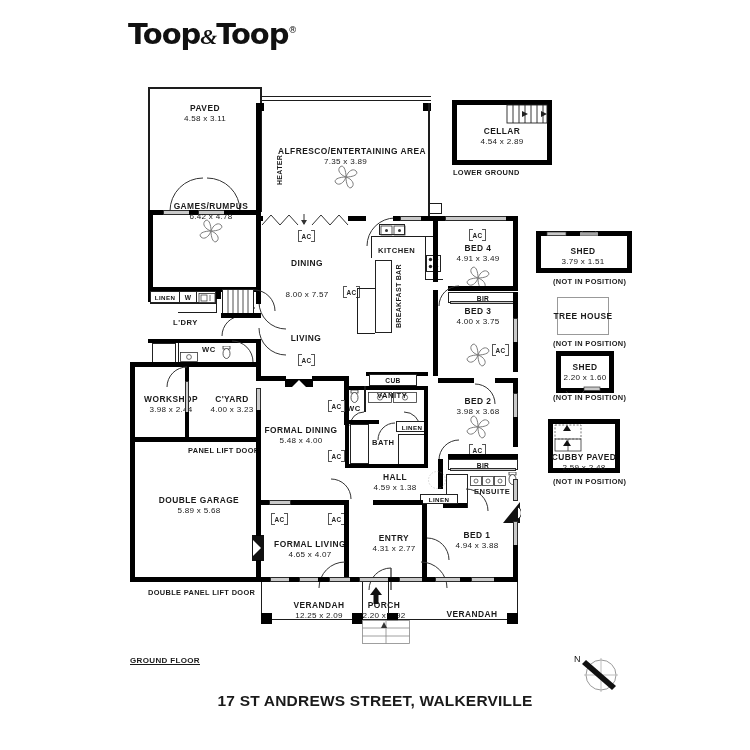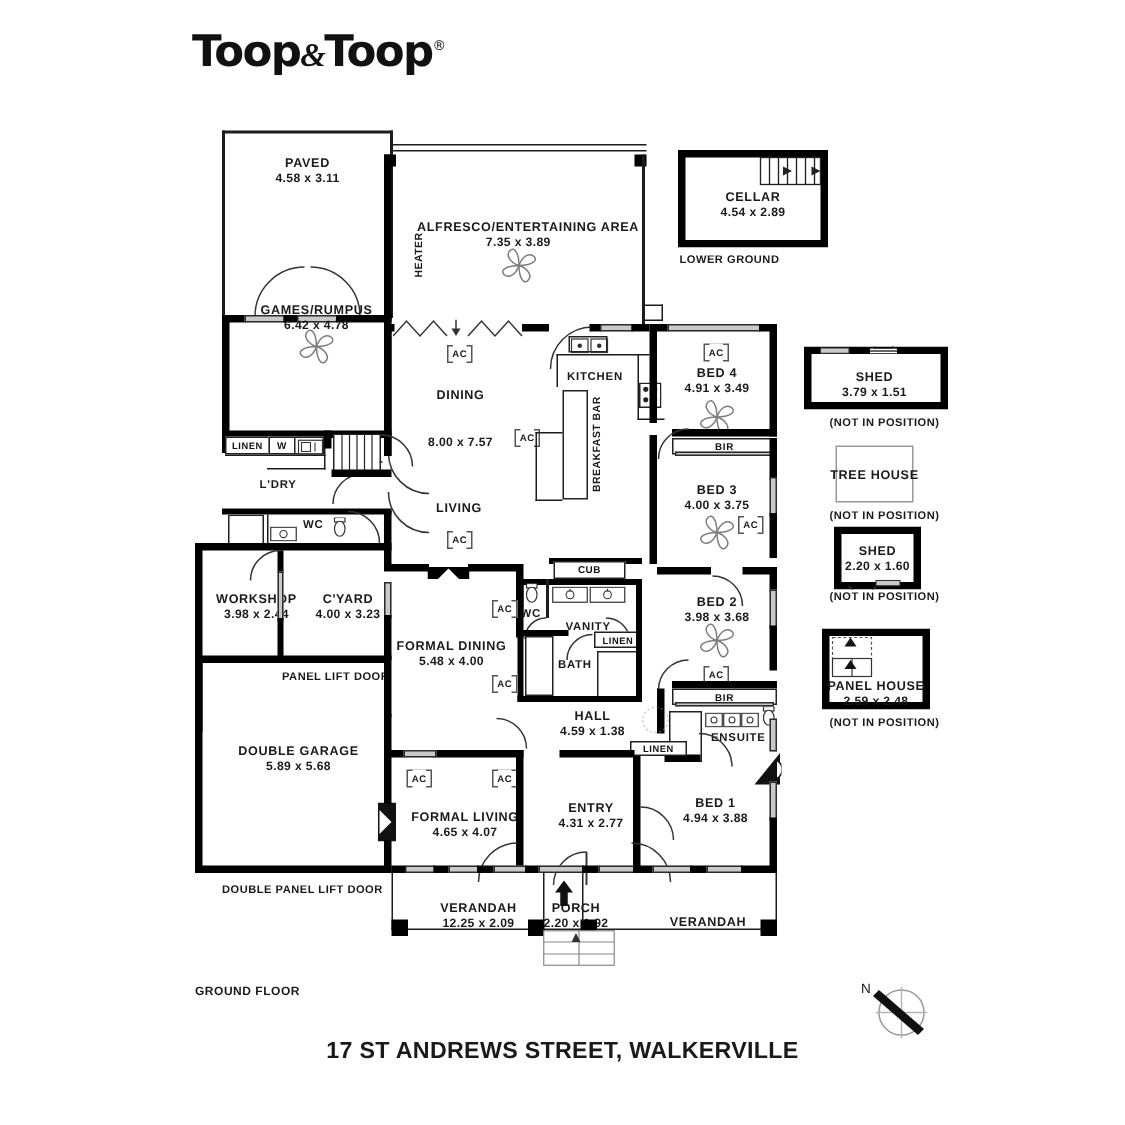--- a/index.html
+++ b/index.html
@@ -23,21 +23,21 @@
   }
   .logo .amp{font-size:22px;font-family:"Liberation Serif",serif;font-style:italic;}
   .logo .reg{font-size:9px;vertical-align:super;font-weight:normal;letter-spacing:0;}
 
   
   .w{position:absolute;background:#000;}      
   .wt{position:absolute;background:#1d1d1d;}  
   .gl{position:absolute;background:#c9c9c9;border:1px solid #2b2b2b;box-sizing:border-box;} 
   .rm{position:absolute;text-align:center;line-height:1.25;white-space:nowrap;}
   .rn{font-size:8.4px;font-weight:bold;letter-spacing:.45px;display:block;}
-  .rd{font-size:8.1px;font-weight:bold;letter-spacing:.25px;display:block;}
+  .rd{font-size:8.1px;font-weight:normal;letter-spacing:.25px;display:block;}
   .tiny{font-size:7px;font-weight:bold;letter-spacing:.3px;}
   .note{position:absolute;font-size:7.4px;font-weight:bold;letter-spacing:.35px;white-space:nowrap;}
   .lbl{position:absolute;font-size:7.6px;font-weight:bold;letter-spacing:.5px;white-space:nowrap;}
 
   
   .ac{position:absolute;width:17px;height:12px;border:1px solid #555;
       font-size:6.4px;font-weight:bold;text-align:center;line-height:12px;
       letter-spacing:.4px;color:#222;box-sizing:border-box;background:#fff;}
   .ac::before,.ac::after{content:"";position:absolute;background:#fff;}
   .ac::before{left:3px;right:3px;top:-1.5px;height:3px;}
@@ -249,21 +249,21 @@
   </div>
 
   <div class="box" style="left:448px;top:292px;width:70px;height:11px;line-height:11px;">
     <span>BIR</span>
   </div>
   <div class="gl" style="left:450px;top:301px;width:66px;height:2.5px;"></div>
 
   <div class="w" style="left:513px;top:292px;width:5px;height:28px;"></div>
   <div class="gl" style="left:513px;top:318px;width:5px;height:26px;"></div>
   <div class="w" style="left:513px;top:342px;width:5px;height:30px;"></div>
-  <div class="rm" style="left:442px;top:321px;width:72px;">
+  <div class="rm" style="left:442px;top:306px;width:72px;">
     <span class="rn">BED 3</span>
     <span class="rd">4.00 x 3.75</span>
   </div>
   <div class="ac" style="left:492px;top:344px;"><span>AC</span></div>
   <div class="fan" style="left:465px;top:342px;">
     <svg width="26" height="26" viewBox="0 0 26 26">
       <g fill="none" stroke="#7d7d7d" stroke-width="1">
         <path d="M13 13 C7 11 4 6 7 3 C10 0 13 5 13 13Z"></path>
           <path d="M13 13 C15 7 20 4 23 7 C26 10 21 13 13 13Z"></path>
         <path d="M13 13 C19 15 22 20 19 23 C16 26 13 21 13 13Z"></path>
@@ -372,21 +372,21 @@
   <div style="position:absolute;left:368px;top:389px;">
     <svg width="50" height="11">
       <rect x="0.5" y="0.5" width="23" height="10" fill="#fff" stroke="#333" stroke-width="0.8"></rect>
       <rect x="25.5" y="0.5" width="23" height="10" fill="#fff" stroke="#333" stroke-width="0.8"></rect>
       <circle cx="12" cy="5.5" r="2.6" fill="none" stroke="#333" stroke-width="0.7"></circle>
       <circle cx="37" cy="5.5" r="2.6" fill="none" stroke="#333" stroke-width="0.7"></circle>
       <line x1="12" y1="1.5" x2="12" y2="3" stroke="#333" stroke-width="0.7"></line>
       <line x1="37" y1="1.5" x2="37" y2="3" stroke="#333" stroke-width="0.7"></line>
     </svg>
   </div>
-  <div class="lbl" style="left:377px;top:391px;margin-top:22px;"><span>VANITY</span></div>
+  <div class="lbl" style="left:377px;top:391px;"><span>VANITY</span></div>
   <div class="door" style="left:349px;top:412px;">
     <svg width="16" height="18">
         <path d="M15 0 A14 14 0 0 0 1 14" fill="none" stroke="#333" stroke-width="1"></path>
       </svg>
   </div>
   <div class="door" style="left:404px;top:412px;">
     <svg width="18" height="20">
         <path d="M0 0 A16 16 0 0 1 16 16" fill="none" stroke="#333" stroke-width="1"></path>
       </svg>
   </div>
@@ -710,28 +710,28 @@
       </g>
       <g stroke="#333" stroke-width="0.8" fill="none">
         <rect x="7" y="20" width="26" height="12"></rect>
         <line x1="20" y1="20" x2="20" y2="32"></line>
       </g>
       <polygon points="19,6 15,12 23,12" fill="#111"></polygon>
       <polygon points="19,21 15,27 23,27" fill="#111"></polygon>
     </svg>
   </div>
   <div class="rm" style="left:548px;top:452px;width:72px;">
-    <span class="rn">PANEL HOUSE</span>
+    <span class="rn">CUBBY PAVED</span>
     <span class="rd">2.59 x 2.48</span>
   </div>
   <div class="note" style="left:553px;top:477px;">
     <span>(NOT IN POSITION)</span>
   </div>
 
-  <div class="note" style="left:130px;top:656px;font-size:8px;">
+  <div class="note" style="left:130px;top:656px;font-size:8px;text-decoration:underline;">
     <span>GROUND FLOOR</span>
   </div>
 
   <div class="compass" style="left:572px;top:650px;">
     <svg width="52" height="48" viewBox="0 0 52 48">
       <text x="2" y="12" font-size="9" font-family="Liberation Sans, sans-serif" fill="#111">N</text>
       <circle cx="29" cy="25" r="15" fill="none" stroke="#9a9a9a" stroke-width="1"></circle>
       <g stroke="#b5b5b5" stroke-width="0.9">
         <line x1="29" y1="8" x2="29" y2="42"></line>
         <line x1="12" y1="25" x2="46" y2="25"></line>

